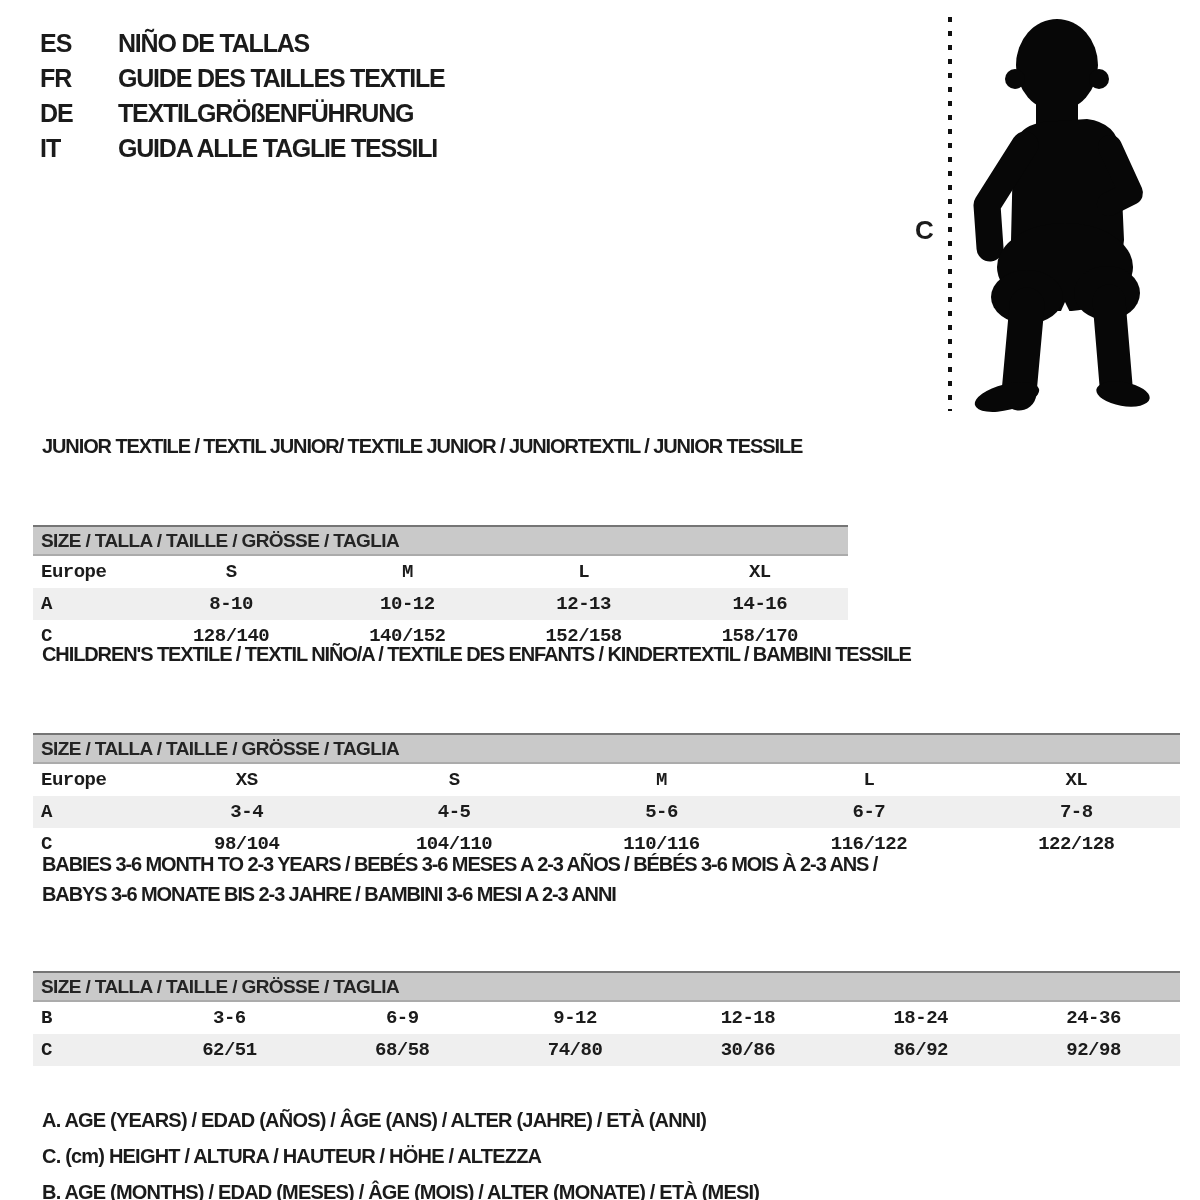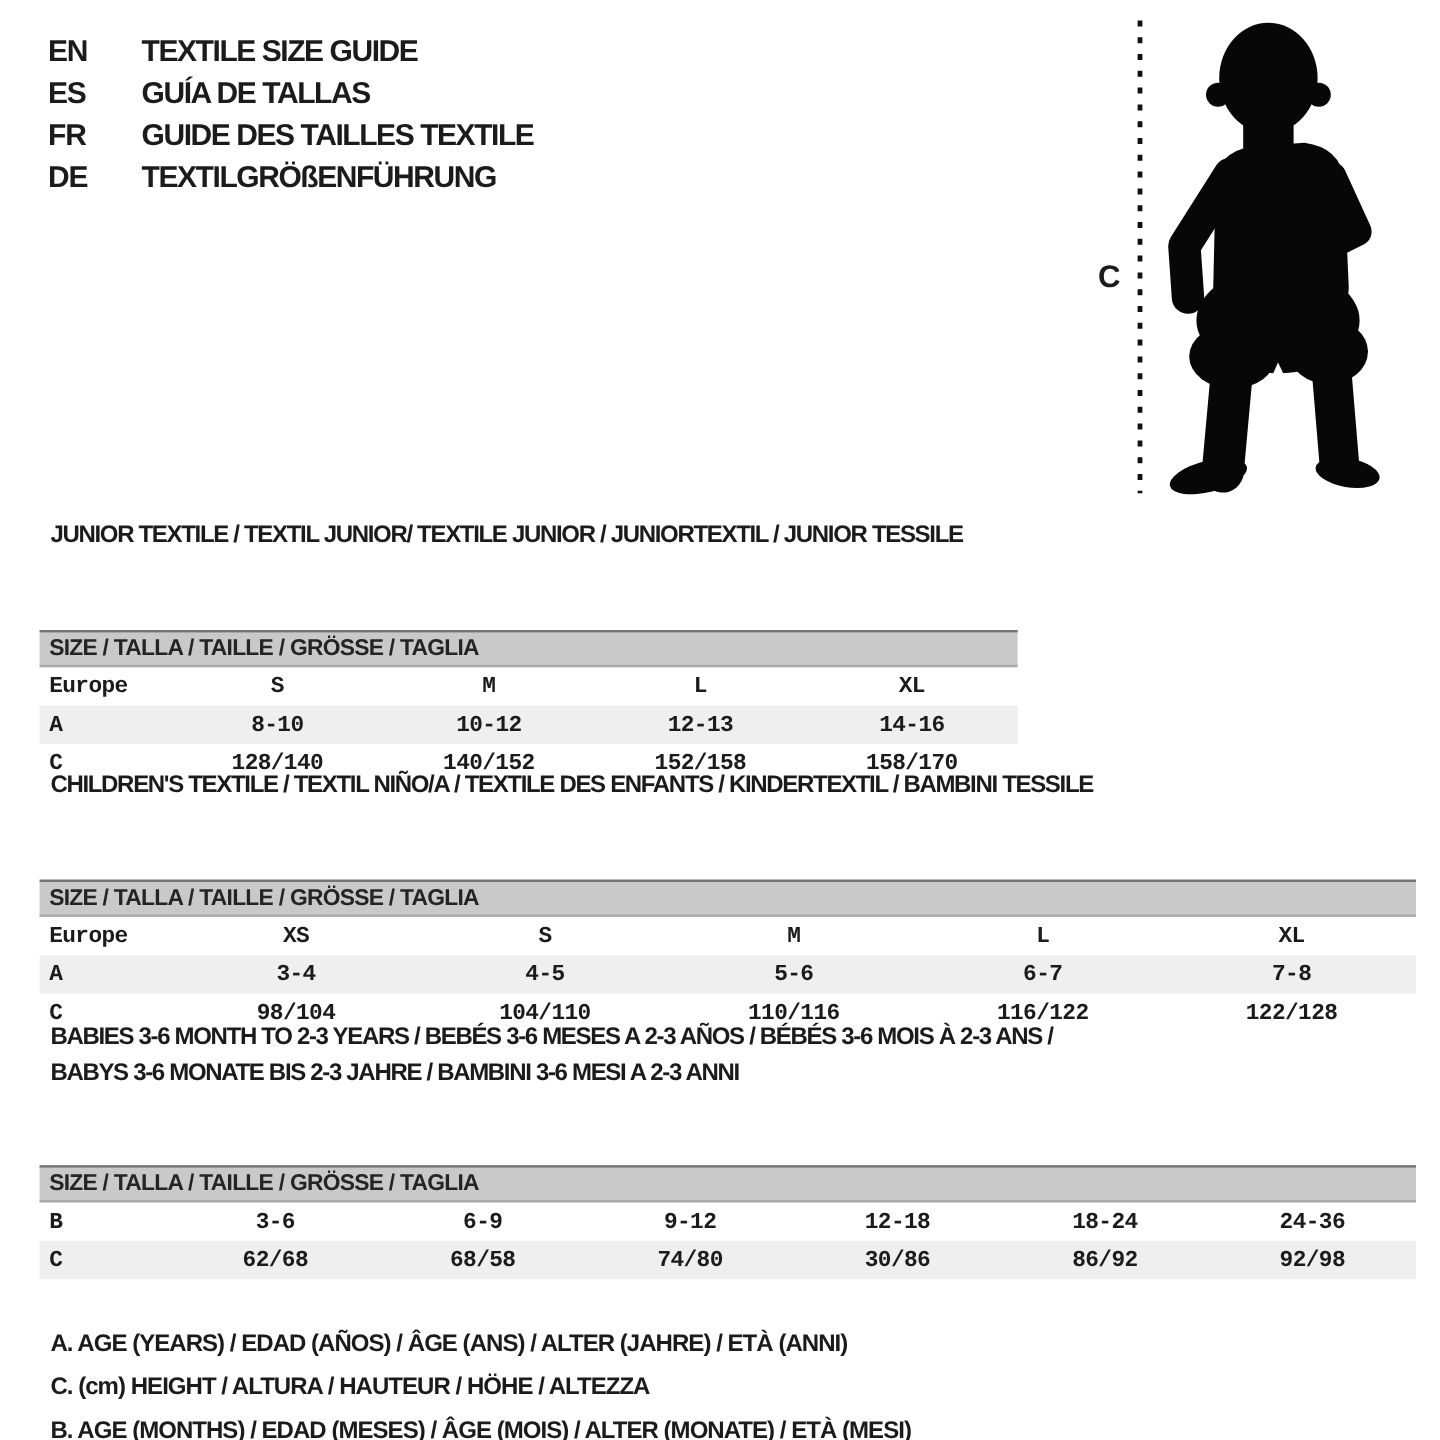--- a/index.html
+++ b/index.html
@@ -54,34 +54,34 @@
 
   
   .footnotes { position:absolute; left:42px; top:1069px;margin-top:33px; }
   .footnote-line { height:36px; line-height:36px; font-size:20px; letter-spacing:-0.8px; white-space:nowrap; }
 </style>
 </head>
 <body style="--band: #c9c9c9; --band-top: #757575; --band-bot: #ababab; --row-alt: #efefef; --text: #1b1b1b;">
 
 <div class="lang-block" id="langs">
     <div class="lang-row">
-      <div class="lang-code" style="display: inline-block;">EN</div>
-      <div class="lang-title" style="display: inline-block;">TEXTILE SIZE GUIDE</div>
-    </div>
-    <div class="lang-row">
       <div class="lang-code" style="display: inline-block;">ES</div>
-      <div class="lang-title" style="display: inline-block;">GUÍA DE TALLAS</div>
+      <div class="lang-title" style="display: inline-block;">NIÑO DE TALLAS</div>
     </div>
     <div class="lang-row">
       <div class="lang-code" style="display: inline-block;">FR</div>
       <div class="lang-title" style="display: inline-block;">GUIDE DES TAILLES TEXTILE</div>
     </div>
     <div class="lang-row">
       <div class="lang-code" style="display: inline-block;">DE</div>
       <div class="lang-title" style="display: inline-block;">TEXTILGRÖßENFÜHRUNG</div>
+    </div>
+    <div class="lang-row">
+      <div class="lang-code" style="display: inline-block;">IT</div>
+      <div class="lang-title" style="display: inline-block;">GUIDA ALLE TAGLIE TESSILI</div>
     </div>
   </div>
 
 <div class="figure">
   <svg viewBox="0 0 255 412" width="255" height="412">
     <line x1="55" y1="12" x2="55" y2="406" stroke="#101010" stroke-width="4" stroke-dasharray="5 9"></line>
     <g fill="#070707" stroke="none">
       <ellipse cx="162" cy="60" rx="41" ry="46"></ellipse>
       <circle cx="120" cy="74" r="10"></circle>
       <circle cx="204" cy="74" r="10"></circle>
@@ -170,21 +170,21 @@
         <div class="row-label">B</div>
         <div class="cell">3-6</div>
         <div class="cell">6-9</div>
         <div class="cell">9-12</div>
         <div class="cell">12-18</div>
         <div class="cell">18-24</div>
         <div class="cell">24-36</div>
       </div>
       <div class="row">
         <div class="row-label">C</div>
-        <div class="cell">62/68</div>
+        <div class="cell">62/51</div>
         <div class="cell">68/58</div>
         <div class="cell">74/80</div>
         <div class="cell">30/86</div>
         <div class="cell">86/92</div>
         <div class="cell">92/98</div>
       </div>
     </div>
   </div>
 
 <div class="footnotes" id="footnotes">

